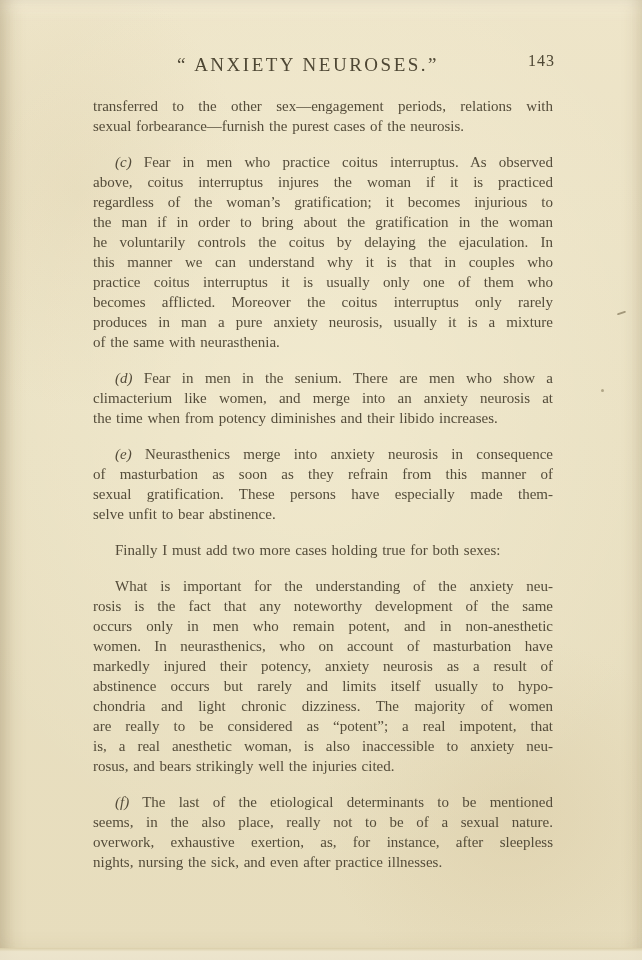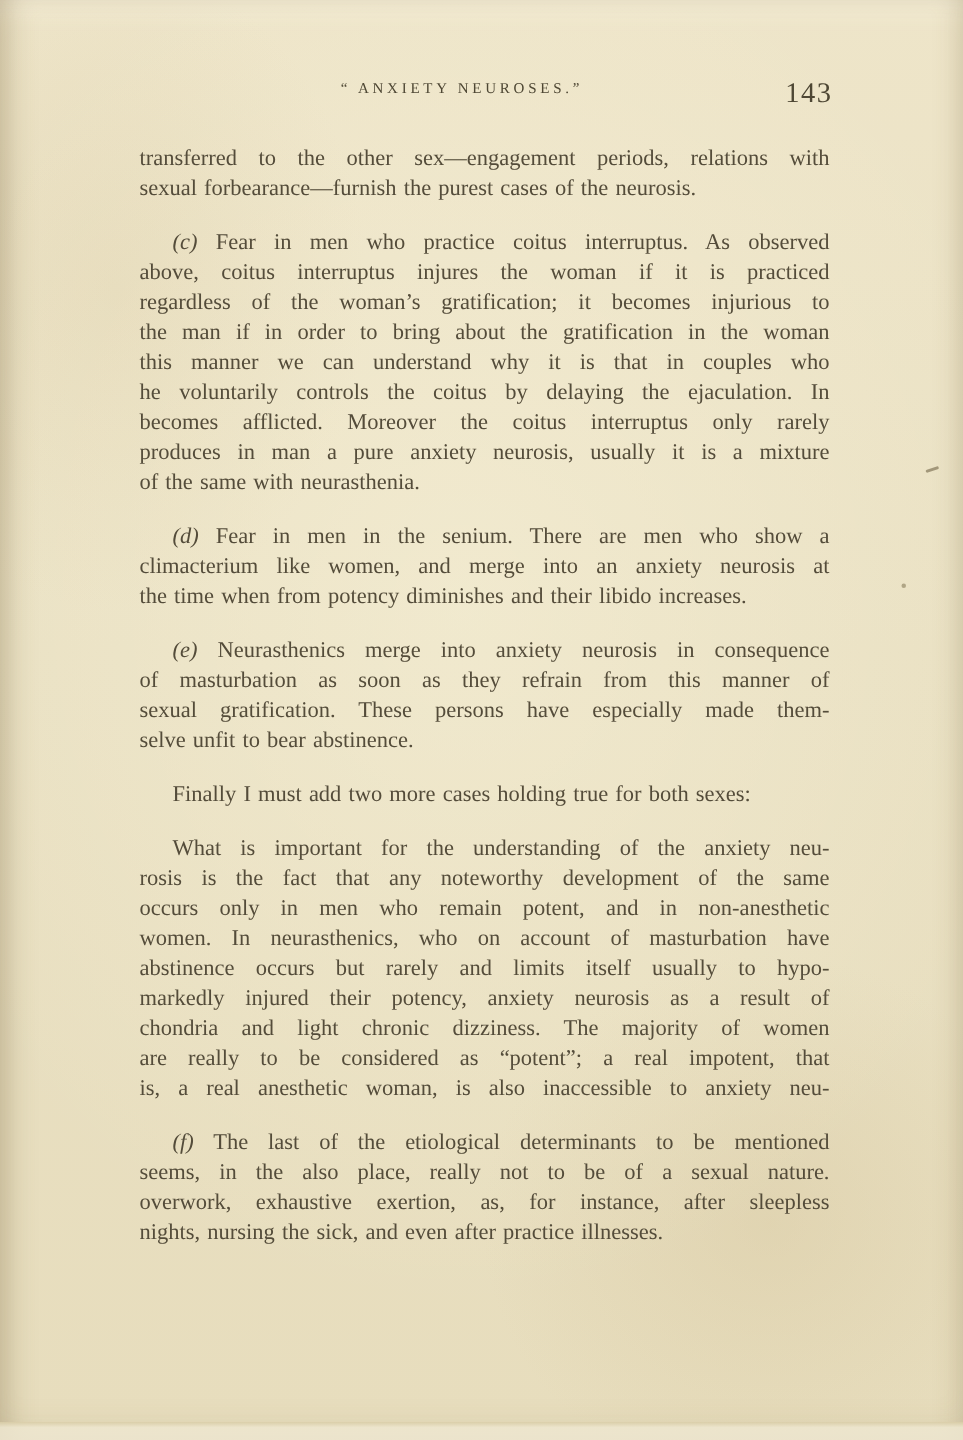--- a/index.html
+++ b/index.html
@@ -21,32 +21,32 @@
       inset 0 -18px 24px -14px rgba(120,100,60,0.18);
     font-family: "Liberation Serif", "DejaVu Serif", serif;
     color: #534b39;
   }
   .running-head {
     position: absolute;
     top: 54px;
     left: 93px;
     width: 430px;
     text-align: center;
-    font-size: 10px;
+    font-size: 19px;
     letter-spacing: 2.5px;
     color: #4e4734;
     white-space: nowrap;
   }
   .page-number {
     position: absolute;
     top: 52px;
     left: 93px;
     width: 462px;
     text-align: right;
-    font-size: 19px;
+    font-size: 16px;
     letter-spacing: 1px;
     color: #4e4734;
   }
   .text-block {
     position: absolute;
     top: 96px;
     left: 93px;
     width: 460px;
   }
   .para { margin: 0; padding: 0; }
@@ -96,22 +96,23 @@
   <div class="text-block">
       <div class="para">
         <div class="line">transferred to the other sex—engagement periods, relations with</div>
         <div class="line last">sexual forbearance—furnish the purest cases of the neurosis.</div>
       </div>
       <div class="para">
         <div class="line indent"><em>(c)</em> Fear in men who practice coitus interruptus.  As observed</div>
         <div class="line">above, coitus interruptus injures the woman if it is practiced</div>
         <div class="line">regardless of the woman’s gratification; it becomes injurious to</div>
         <div class="line">the man if in order to bring about the gratification in the woman</div>
+        <div class="line">he voluntarily controls the coitus by delaying the ejaculation.  In</div>
         <div class="line">this manner we can understand why it is that in couples who</div>
-        <div class="line">he voluntarily controls the coitus by delaying the ejaculation.  In</div>
+        <div class="line">practice coitus interruptus it is usually only one of them who</div>
         <div class="line">becomes afflicted.  Moreover the coitus interruptus only rarely</div>
         <div class="line">produces in man a pure anxiety neurosis, usually it is a mixture</div>
         <div class="line last">of the same with neurasthenia.</div>
       </div>
       <div class="para">
         <div class="line indent"><em>(d)</em> Fear in men in the senium.  There are men who show a</div>
         <div class="line">climacterium like women, and merge into an anxiety neurosis at</div>
         <div class="line last">the time when from potency diminishes and their libido increases.</div>
       </div>
       <div class="para">
@@ -121,25 +122,26 @@
         <div class="line last">selve unfit to bear abstinence.</div>
       </div>
       <div class="para">
         <div class="line last indent">Finally I must add two more cases holding true for both sexes:</div>
       </div>
       <div class="para">
         <div class="line indent">What is important for the understanding of the anxiety neu-</div>
         <div class="line">rosis is the fact that any noteworthy development of the same</div>
         <div class="line">occurs only in men who remain potent, and in non-anesthetic</div>
         <div class="line">women.  In neurasthenics, who on account of masturbation have</div>
+        <div class="line">markedly injured their potency, anxiety neurosis as a result of</div>
         <div class="line">abstinence occurs but rarely and limits itself usually to hypo-</div>
-        <div class="line">markedly injured their potency, anxiety neurosis as a result of</div>
         <div class="line">chondria and light chronic dizziness.  The majority of women</div>
         <div class="line">are really to be considered as “potent”; a real impotent, that</div>
         <div class="line">is, a real anesthetic woman, is also inaccessible to anxiety neu-</div>
+        <div class="line last">rosus, and bears strikingly well the injuries cited.</div>
       </div>
       <div class="para">
         <div class="line indent"><em>(f)</em> The last of the etiological determinants to be mentioned</div>
         <div class="line">seems, in the also place, really not to be of a sexual nature.</div>
         <div class="line">overwork, exhaustive exertion, as, for instance, after sleepless</div>
         <div class="line last">nights, nursing the sick, and even after practice illnesses.</div>
       </div>
     </div>
 
   <div class="speck-dash"></div>

